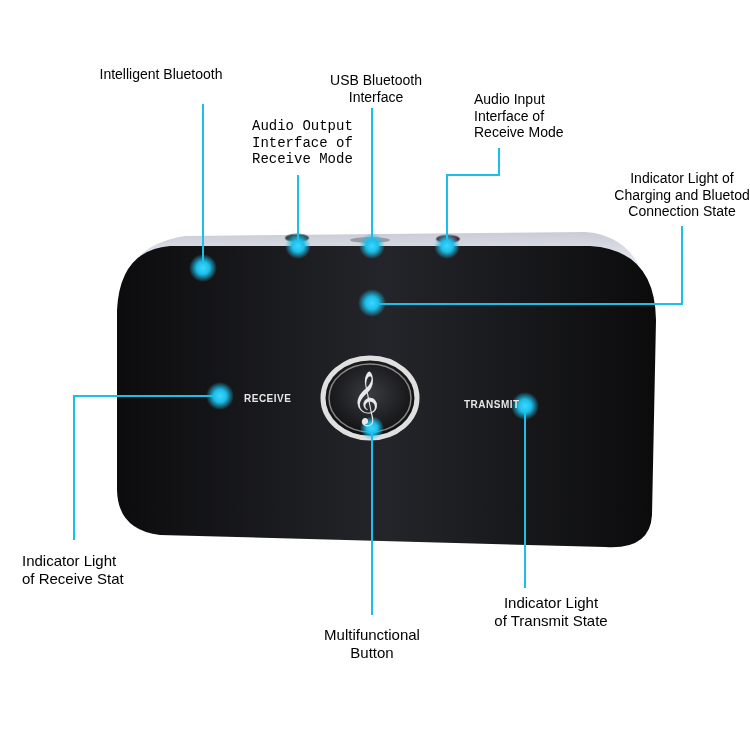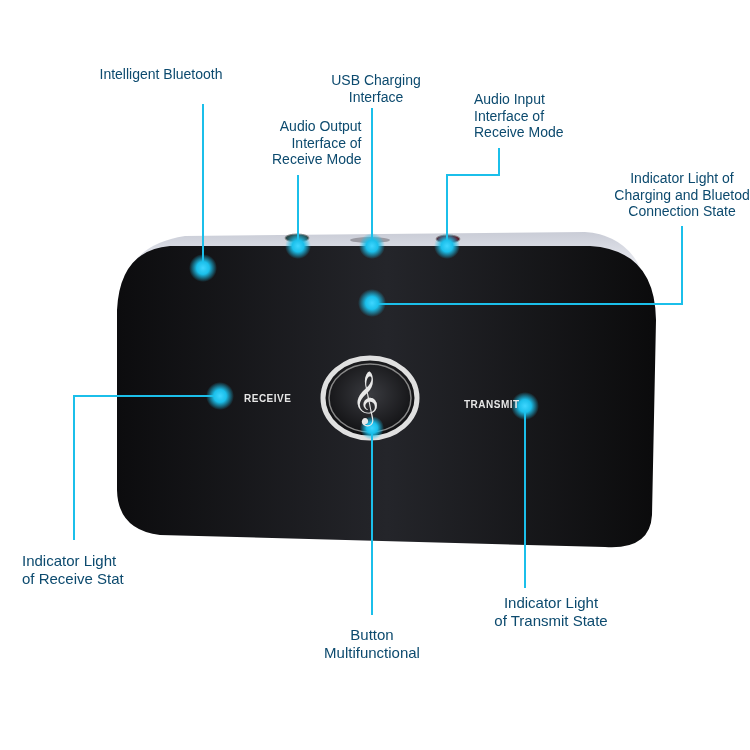--- a/index.html
+++ b/index.html
@@ -1,18 +1,18 @@
 <!DOCTYPE html>
 <html><head>
 <meta charset="utf-8">
 <style>
   html, body { margin: 0; padding: 0; background: #ffffff; }
   body { width: 750px; height: 750px; position: relative; overflow: hidden; font-family: "Liberation Sans", "DejaVu Sans", sans-serif; }
   .canvas { position: absolute; left: 0; top: 0; width: 750px; height: 750px; }
-  .label { position: absolute; color: #0c4a6e; text-align: center; line-height: 1.18; white-space: nowrap; }
+  .label { position: absolute; color: #000000; text-align: center; line-height: 1.18; white-space: nowrap; }
   .label.small { font-size: 14px; }
   .label.big { font-size: 15px; }
   .label .line { display: block; }
   .device-text { position: absolute; color: #e6e6e6; font-size: 10px; font-weight: bold; letter-spacing: 0.5px; }
   .clef { position: absolute; left: 352px; top: 374px; font-size: 46px; color: #e8e8e8; font-family: "DejaVu Sans", sans-serif; line-height: 1; }
 </style>
 </head>
 <body>
 
 <div class="canvas">
@@ -81,43 +81,43 @@
 
   <span class="clef">𝄞</span>
   <span class="device-text" style="left:236px; top:393px;margin-left:8px;">RECEIVE</span>
   <span class="device-text" style="left:464px; top:399px;">TRANSMIT</span>
 
   
   <div class="label small" style="left:66px; top:66px; width:190px;">
     <span class="line">Intelligent Bluetooth</span>
   </div>
   <div class="label small" style="left:316px; top:72px; width:120px;">
-    <span class="line">USB Charging</span>
+    <span class="line">USB Bluetooth</span>
     <span class="line">Interface</span>
   </div>
-  <div class="label small" style="left:272px; top:118px; text-align:right;">
+  <div class="label small" style="left:252px; top:118px; text-align:left;font-family:Liberation Mono, monospace;">
     <span class="line">Audio Output</span>
     <span class="line">Interface of</span>
     <span class="line">Receive Mode</span>
   </div>
   <div class="label small" style="left:474px; top:91px; text-align:left;">
     <span class="line">Audio Input</span>
     <span class="line">Interface of</span>
     <span class="line">Receive Mode</span>
   </div>
   <div class="label small" style="left:604px; top:170px; width:156px;">
     <span class="line">Indicator Light of</span>
     <span class="line">Charging and Bluetod</span>
     <span class="line">Connection State</span>
   </div>
   <div class="label big" style="left:22px; top:552px; text-align:left;">
     <span class="line">Indicator Light</span>
     <span class="line">of Receive Stat</span>
   </div>
   <div class="label big" style="left:292px; top:626px; width:160px;">
+    <span class="line">Multifunctional</span>
     <span class="line">Button</span>
-    <span class="line">Multifunctional</span>
   </div>
   <div class="label big" style="left:466px; top:594px; width:170px;">
     <span class="line">Indicator Light</span>
     <span class="line">of Transmit State</span>
   </div>
 </div>
 
 </body></html>

